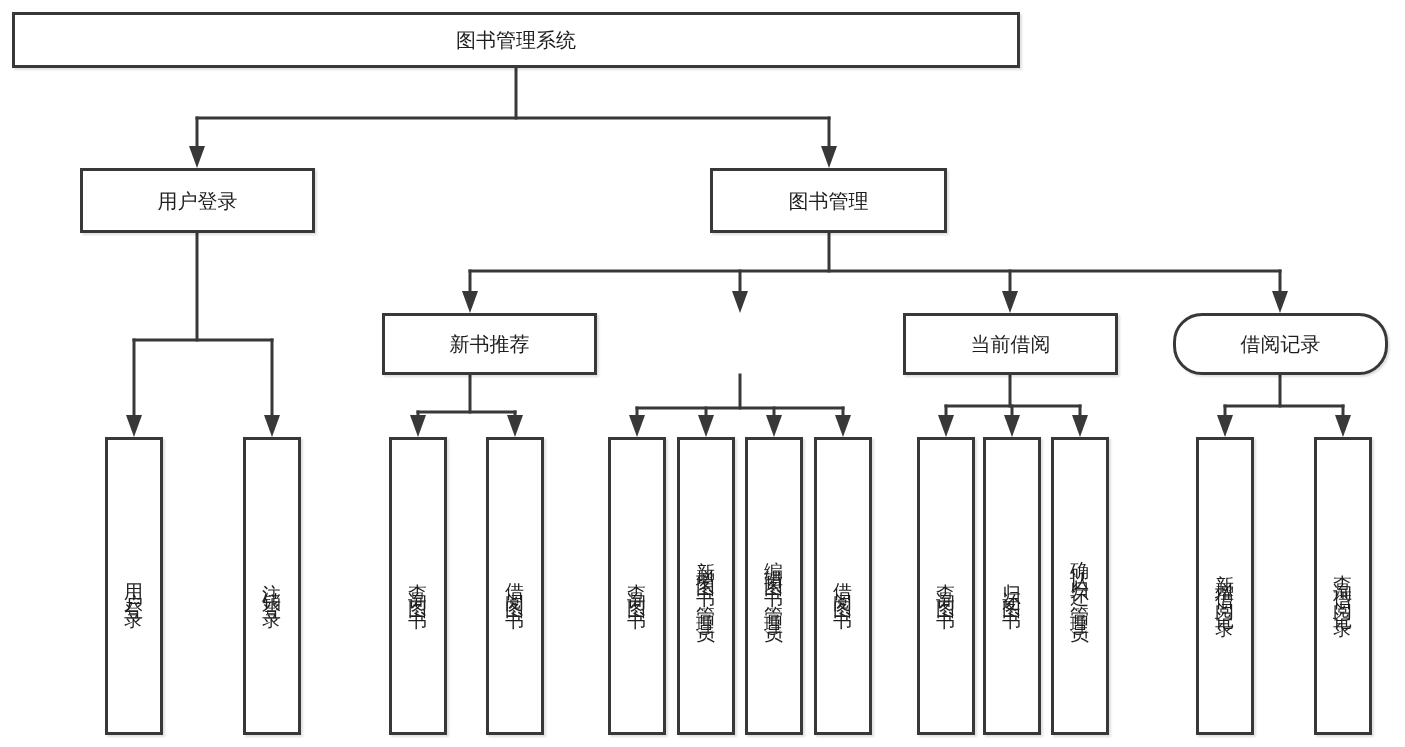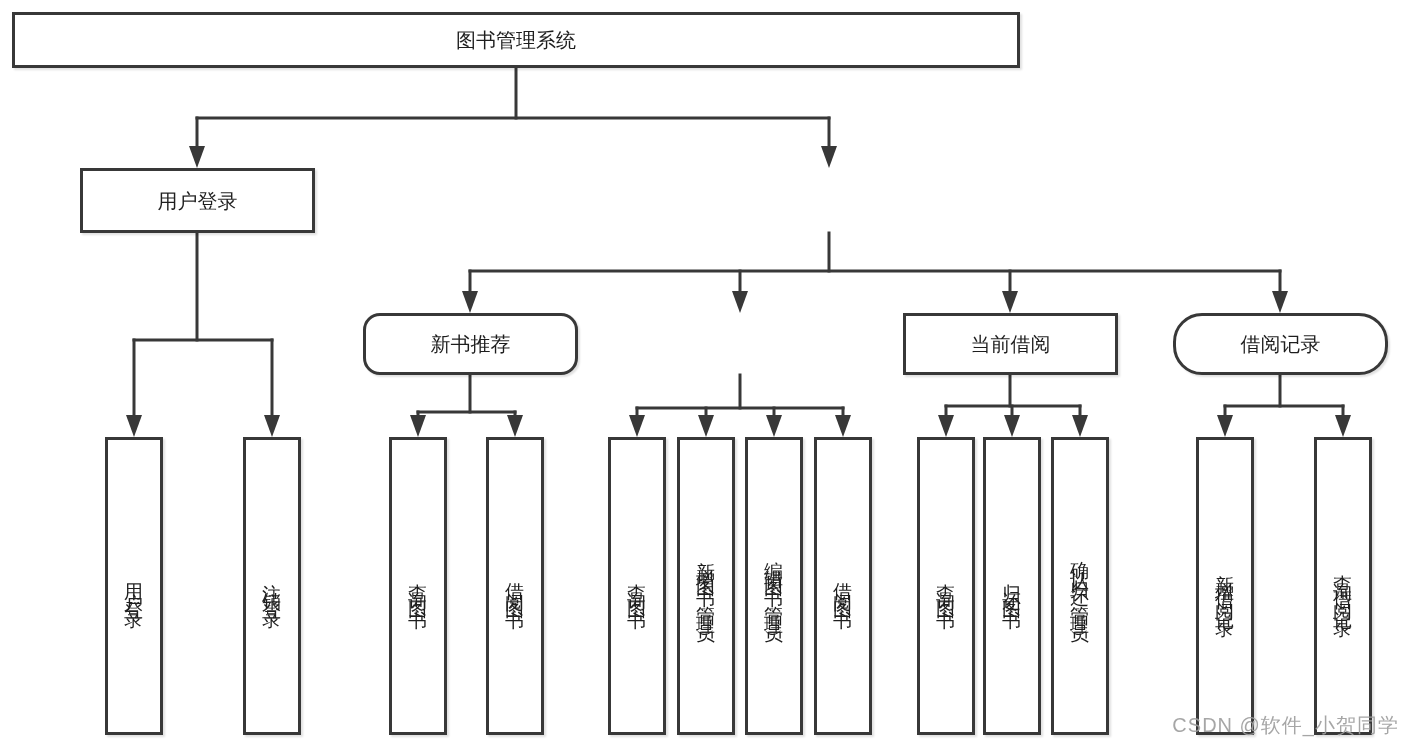--- a/index.html
+++ b/index.html
@@ -28,21 +28,21 @@
     justify-content: center;
     font-size: 20px;
     line-height: 1;
     z-index: 2;
     box-shadow: 2px 2px 2px rgba(0,0,0,0.12);
   }
   .root  { left: 12px;  top: 12px;  width: 1008px; height: 56px; }
   .l2a   { left: 80px;  top: 168px; width: 235px;  height: 65px; }
   .l2b   { left: 710px; top: 168px; width: 237px;  height: 65px; }
   .l3    { top: 313px; width: 215px; height: 62px; }
-  .l3-1  { left: 363px; border-radius: 17px; }
+  .l3-1  { left: 382px; }
   .l3-2  { left: 633px; }
   .l3-3  { left: 903px; font-family: Liberation Serif, serif; }
   .l3-4  { left: 1173px; border-radius: 29px; }
   .leaf {
     top: 437px; width: 58px; height: 298px;
     writing-mode: vertical-rl;
     text-orientation: mixed;
     letter-spacing: 9px;
     font-size: 19px;
     padding: 6px 0;
@@ -149,20 +149,21 @@
       <line x1="1225" y1="406" x2="1225" y2="418"></line>
       <polygon points="1217,415 1233,415 1225,437"></polygon>
       <line x1="1343" y1="406" x2="1343" y2="418"></line>
       <polygon points="1335,415 1351,415 1343,437"></polygon>
     </g>
   </svg>
 
   <div class="box root">图书管理系统</div>
 
   <div class="box l2a">用户登录</div>
+  <div class="box l2b">图书管理</div>
 
   <div class="box l3 l3-1">新书推荐</div>
   <div class="box l3 l3-3">当前借阅</div>
   <div class="box l3 l3-4">借阅记录</div>
 
   <div class="box leaf lf-1">用户登录</div>
   <div class="box leaf lf-2">注销登录</div>
 
   <div class="box leaf lf-3">查询图书</div>
   <div class="box leaf lf-4">借阅图书</div>
@@ -172,14 +173,13 @@
   <div class="box leaf lf-7">编辑图书（管理员）</div>
   <div class="box leaf lf-8">借阅图书</div>
 
   <div class="box leaf lf-9">查询图书</div>
   <div class="box leaf lf-10">归还图书</div>
   <div class="box leaf lf-11">确认归还（管理员）</div>
 
   <div class="box leaf lf-12">新增借阅记录</div>
   <div class="box leaf lf-13">查询借阅记录</div>
 
-  <div id="watermark">CSDN @软件_小贺同学</div>
 </div>
 
 </body></html>

